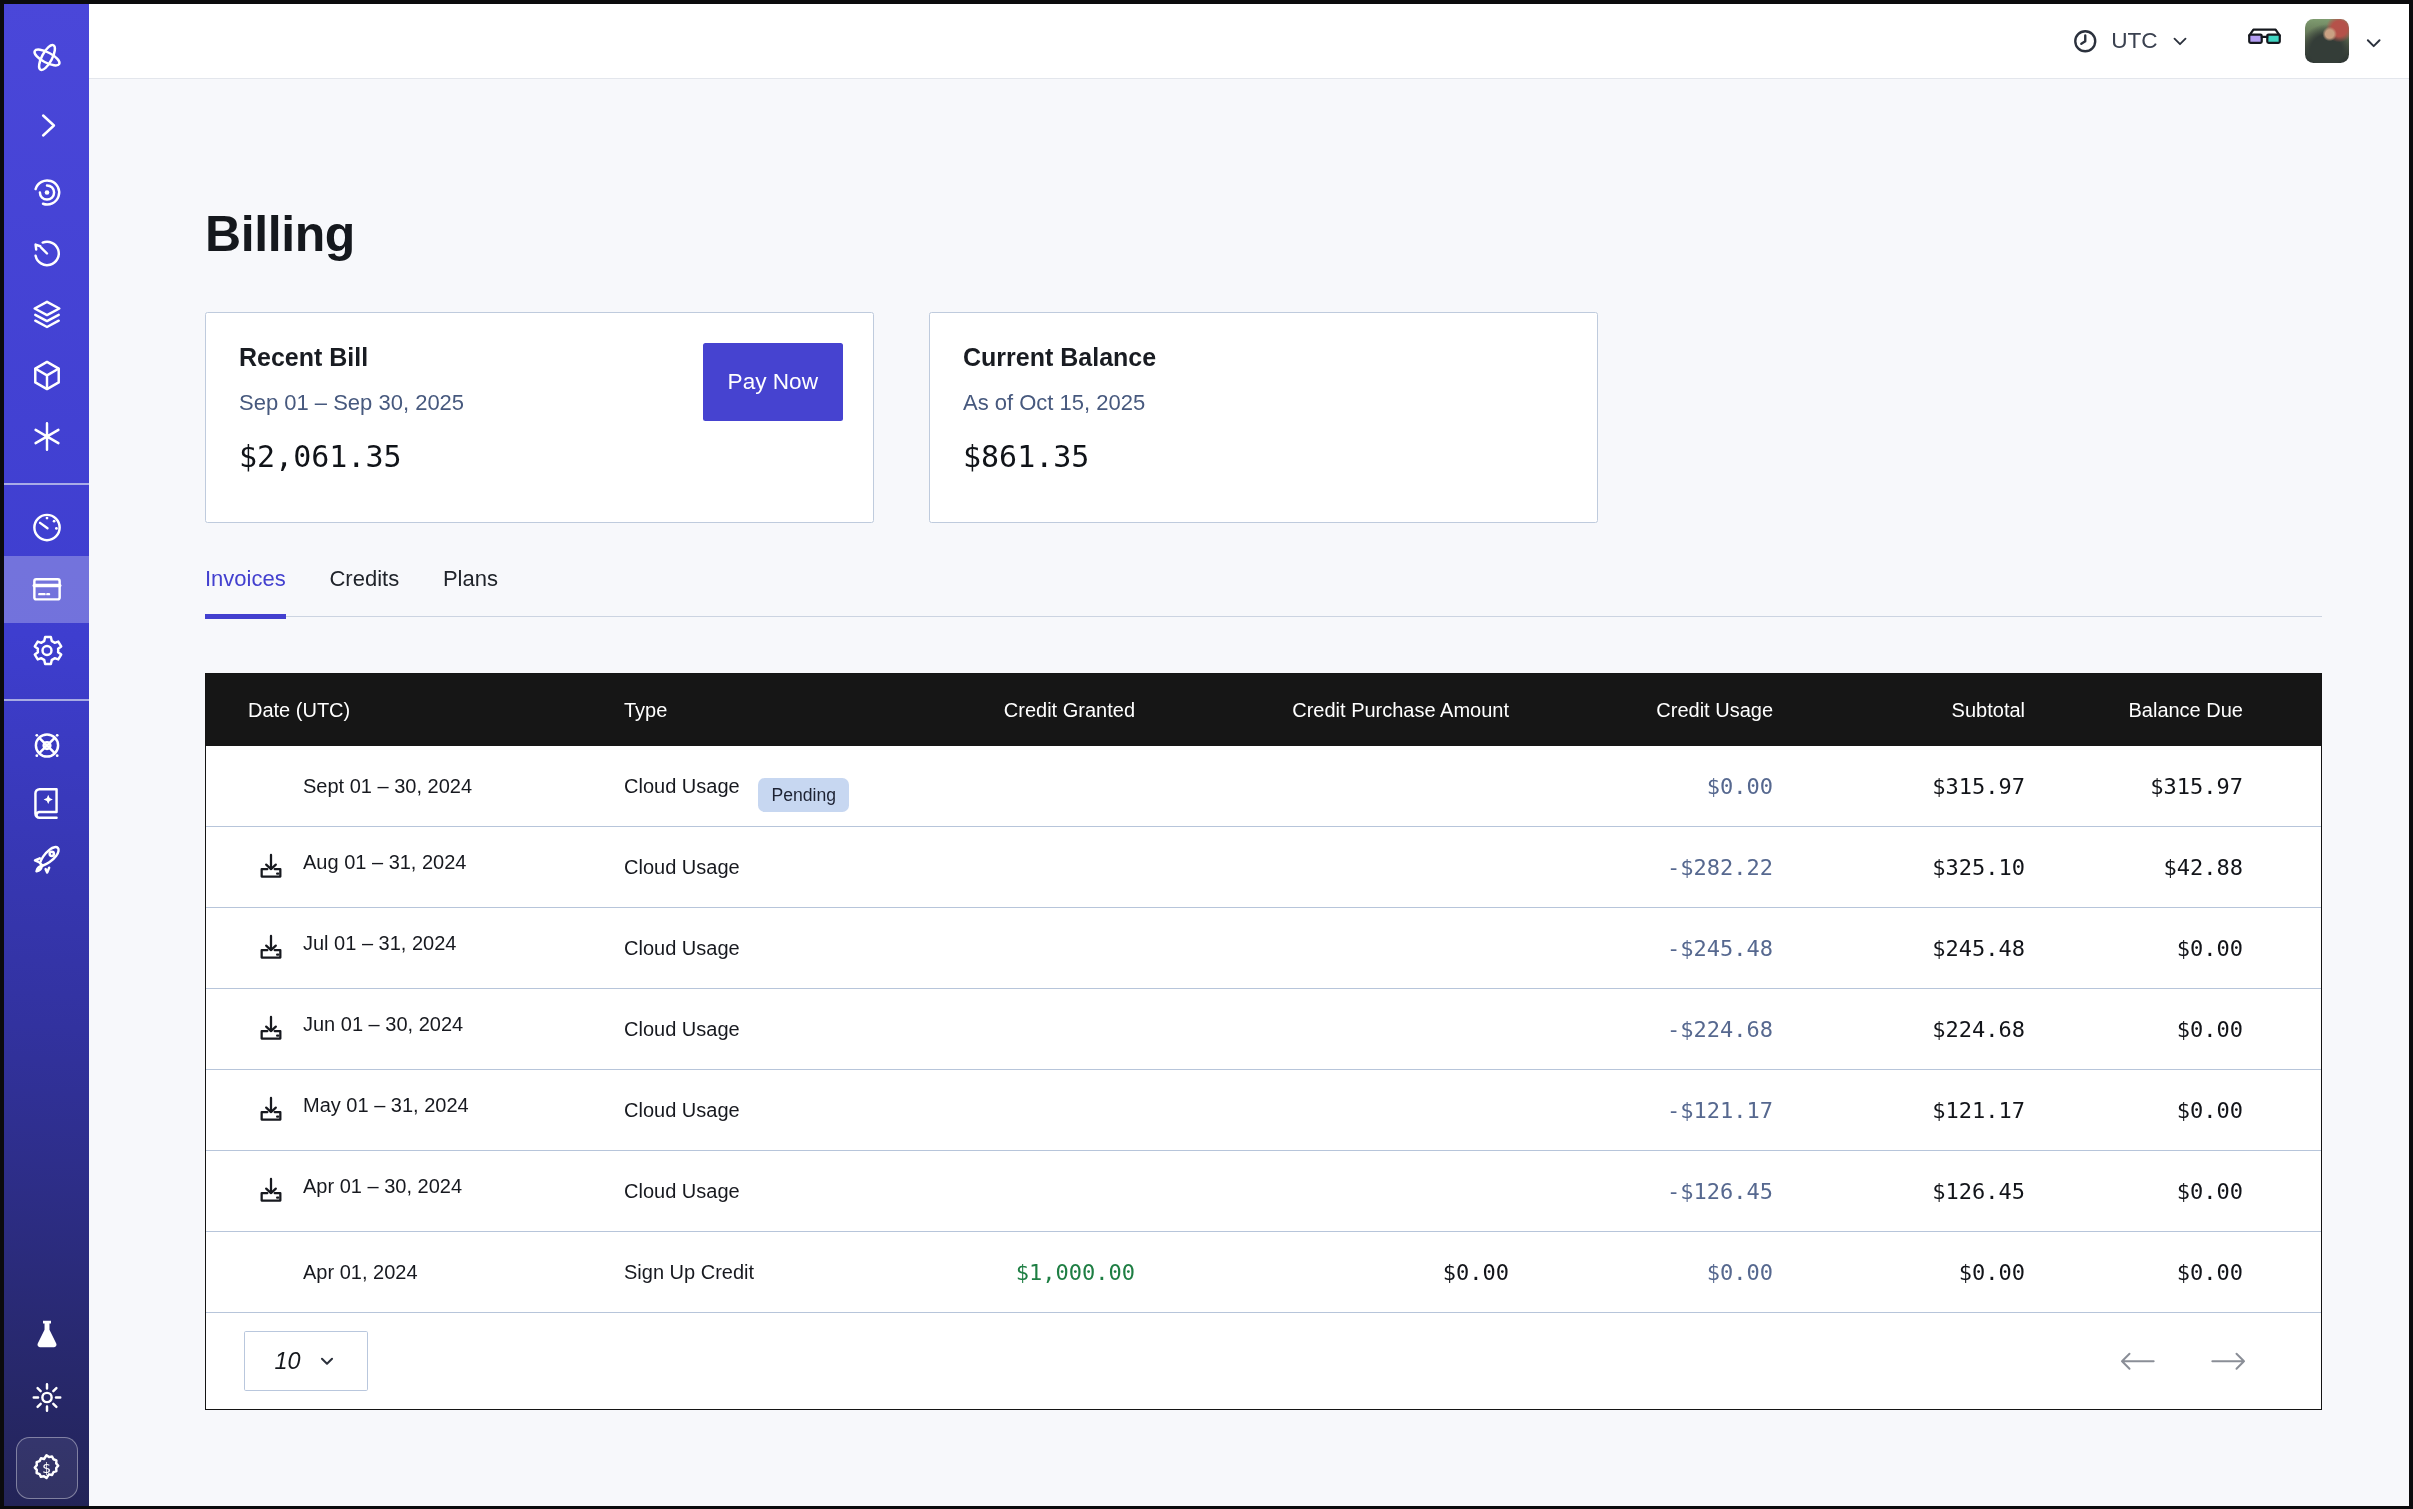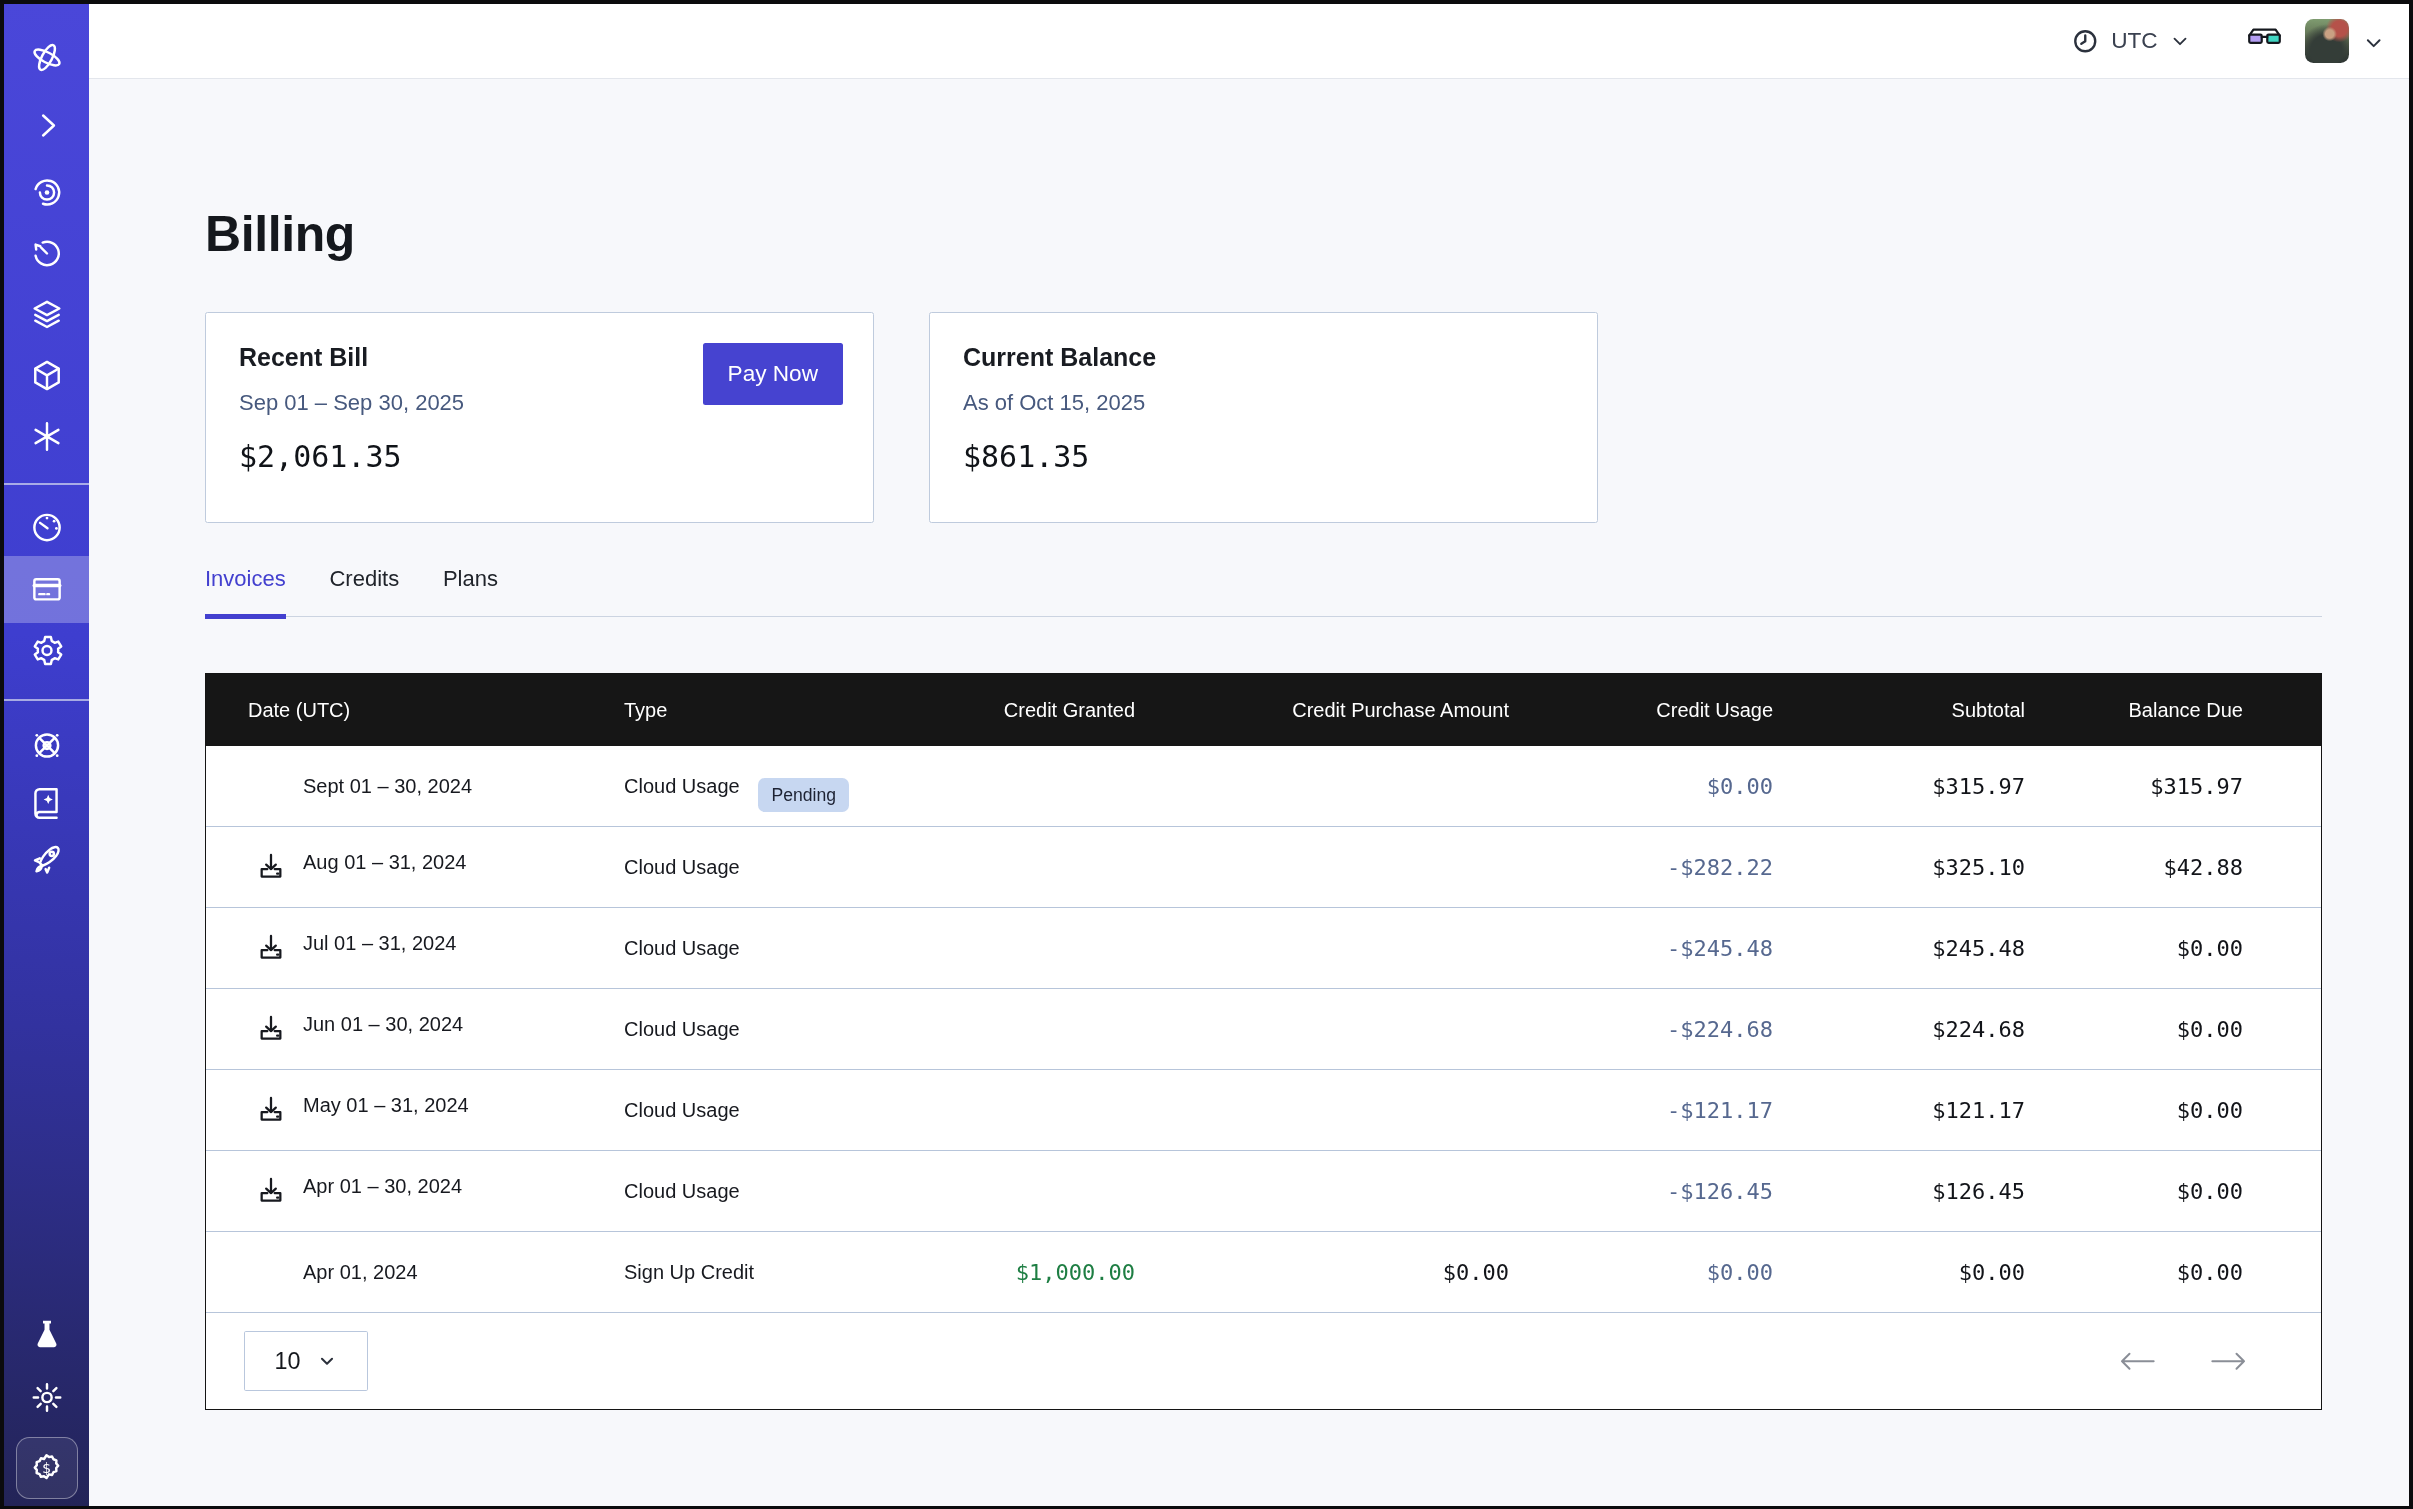--- a/index.html
+++ b/index.html
@@ -31,21 +31,21 @@
   .user-caret{left:2273px;top:27px;cursor:pointer;}
   .topbar svg{stroke:#2b313d;fill:none;stroke-width:2;stroke-linecap:round;stroke-linejoin:round;}
 
   
   .page-title{position:absolute;left:201px;top:167px;font-size:50px;font-weight:600;color:#15181d;letter-spacing:-0.4px;}
 
   .card{position:absolute;top:308px;width:669px;height:211px;background:#fff;border:1.7px solid #bfcbdd;border-radius:2.5px;box-sizing:border-box;}
   .card .c-title{position:absolute;left:33px;top:30px;font-size:25px;font-weight:600;color:#191c22;}
   .card .c-sub{position:absolute;left:33px;top:77px;font-size:22px;color:#47597e;}
   .card .c-amount{position:absolute;left:33px;top:126px;font-size:30px;color:#101318;}
-  .pay-btn{position:absolute;right:30px;top:30px;background:#4643d0;color:#fff;font-size:22.6px;padding:18px 25px;border-radius:2.5px;cursor:pointer;}
+  .pay-btn{position:absolute;right:30px;top:30px;background:#4643d0;color:#fff;font-size:22.6px;padding:26px 25px;border-radius:2.5px;cursor:pointer;}
 
   
   .tabs{position:absolute;left:201px;top:562px;width:2117px;border-bottom:1.7px solid #ccd4e1;}
   .tab{display:inline-block;font-size:22px;color:#20242b;padding-bottom:22px;margin-right:40px;cursor:pointer;border-bottom:5px solid transparent;margin-bottom:-3.3px;}
   .tab.active{color:#4340cf;border-bottom-color:#4340cf;}
 
   
   .tablebox{position:absolute;left:201px;top:669px;width:2117px;background:#fff;border:1.7px solid #141414;box-sizing:border-box;}
   .grid{display:grid;grid-template-columns:418px 310px 201px 374px 264px 252px 218px;padding-right:78px;align-items:center;}
   .thead{background:#161616;color:#fff;height:72px;font-size:20px;font-weight:500;}
@@ -56,21 +56,21 @@
   .dl-slot{width:48px;display:flex;align-items:center;}
   .dl-slot svg{width:32px;height:32px;stroke:#17191f;fill:none;stroke-width:1.7;stroke-linecap:round;stroke-linejoin:round;cursor:pointer;}
   .td-type{display:flex;align-items:center;color:#17191f;}
   .badge{margin-left:18.4px;background:#c7d7f1;color:#1d2233;font-size:17.6px;padding:6.7px 13.4px;border-radius:6.7px;margin-top:18px;}
   .num{text-align:right;font-family:"DejaVu Sans Mono",monospace;font-size:22px;color:#121419;}
   .num.usage{color:#56688f;}
   .num.green{color:#1e7e43;}
 
   .tfoot{height:96px;position:relative;background:#fff;}
   .page-size{position:absolute;left:38px;top:18.4px;width:124px;height:60px;border:1.7px solid #b9c7dd;border-radius:1.7px;box-sizing:border-box;
-    display:flex;align-items:center;justify-content:center;gap:15px;font-size:23.4px;color:#15181d;cursor:pointer;background:#fff;}
+    display:flex;align-items:center;justify-content:center;gap:15px;font-size:23.4px;color:#15181d;cursor:pointer;background:#fff;font-style:italic;}
   .page-size svg{stroke:#2b303b;fill:none;stroke-width:2.2;stroke-linecap:round;stroke-linejoin:round;}
   .pager{position:absolute;right:72px;top:0;height:100%;display:flex;align-items:center;gap:52px;}
   .pager svg{width:40px;height:28.5px;stroke:#8a8e97;fill:none;stroke-width:2.4;stroke-linecap:round;stroke-linejoin:round;cursor:pointer;}
 </style>
 </head>
 <body>
 
 <div class="frame">
 
   <aside class="sidebar">

